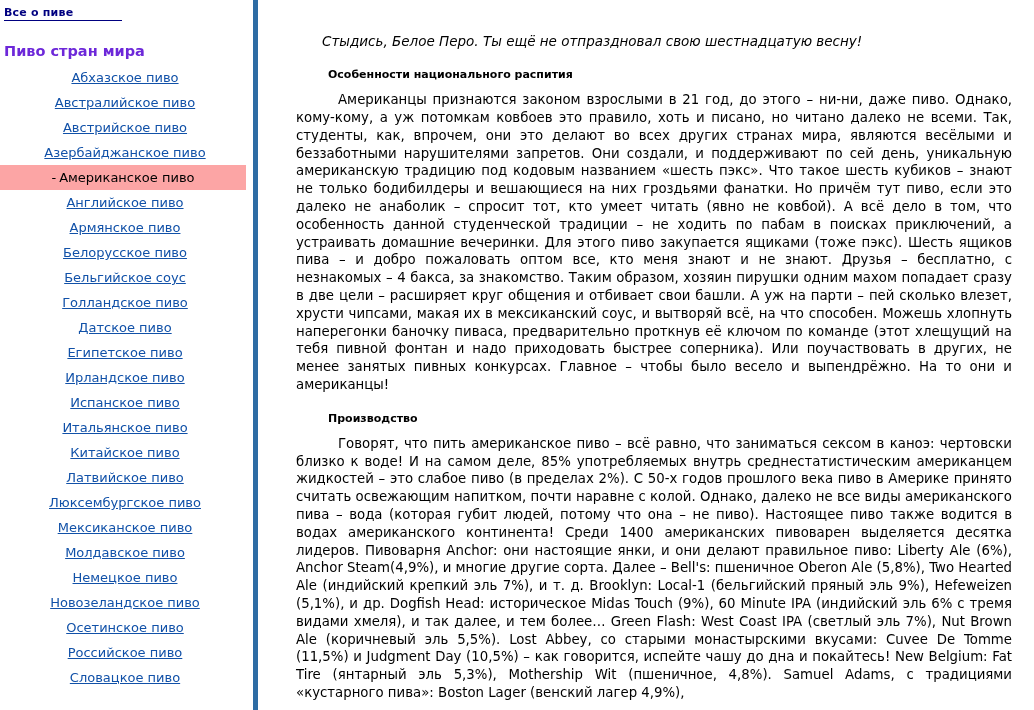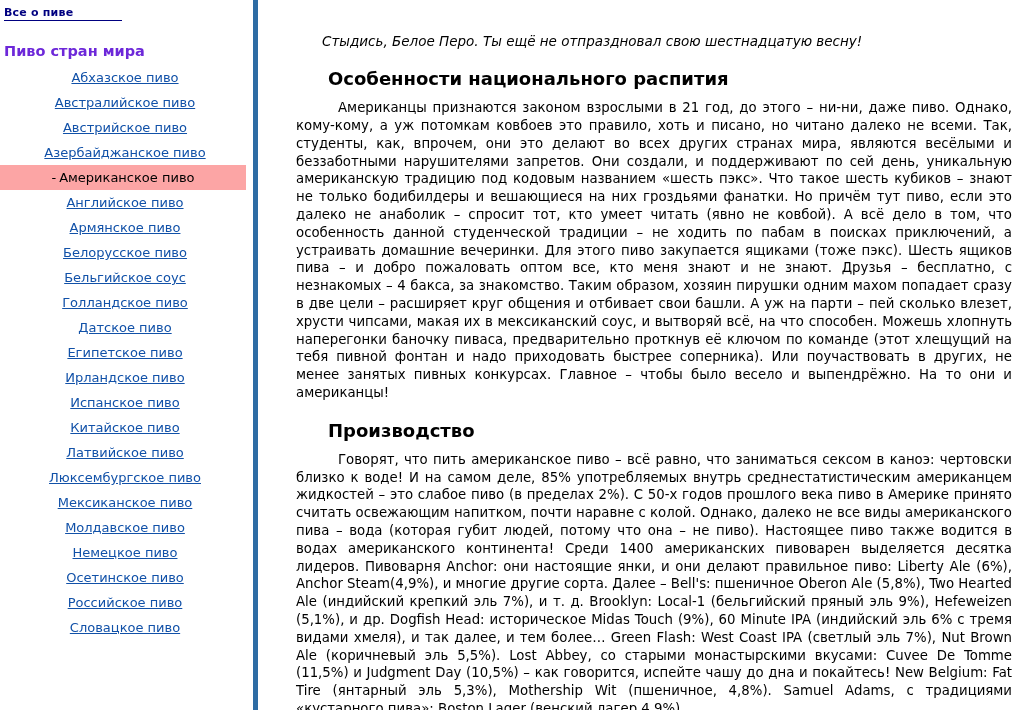--- a/index.html
+++ b/index.html
@@ -104,21 +104,21 @@
     border-radius: 32px;
   }
   .lead {
     font-style: italic;
     font-size: 13.5px;
     color: #000;
     padding: 32px 0 0 42px;
     line-height: 1.35;
   }
   .h2 {
-    font-size: 18px;
+    font-size: 11px;
     font-weight: bold;
     color: #000;
     margin: 18px 0 10px 48px;
   }
   p.body {
     font-size: 13.3px;
     line-height: 17.8px;
     color: #000;
     margin: 0 0 12px 16px;
     text-align: justify;
@@ -174,36 +174,42 @@
         <li>
           <a class="nav-item"><span class="lbl">Египетское пиво</span></a>
         </li>
         <li>
           <a class="nav-item"><span class="lbl">Ирландское пиво</span></a>
         </li>
         <li>
           <a class="nav-item"><span class="lbl">Испанское пиво</span></a>
         </li>
         <li>
+          <a class="nav-item"><span class="lbl">Итальянское пиво</span></a>
+        </li>
+        <li>
           <a class="nav-item"><span class="lbl">Китайское пиво</span></a>
         </li>
         <li>
           <a class="nav-item"><span class="lbl">Латвийское пиво</span></a>
         </li>
         <li>
           <a class="nav-item"><span class="lbl">Люксембургское пиво</span></a>
         </li>
         <li>
           <a class="nav-item"><span class="lbl">Мексиканское пиво</span></a>
         </li>
         <li>
           <a class="nav-item"><span class="lbl">Молдавское пиво</span></a>
         </li>
         <li>
           <a class="nav-item"><span class="lbl">Немецкое пиво</span></a>
+        </li>
+        <li>
+          <a class="nav-item"><span class="lbl">Новозеландское пиво</span></a>
         </li>
         <li>
           <a class="nav-item"><span class="lbl">Осетинское пиво</span></a>
         </li>
         <li>
           <a class="nav-item"><span class="lbl">Российское пиво</span></a>
         </li>
         <li>
           <a class="nav-item"><span class="lbl">Словацкое пиво</span></a>
         </li>

